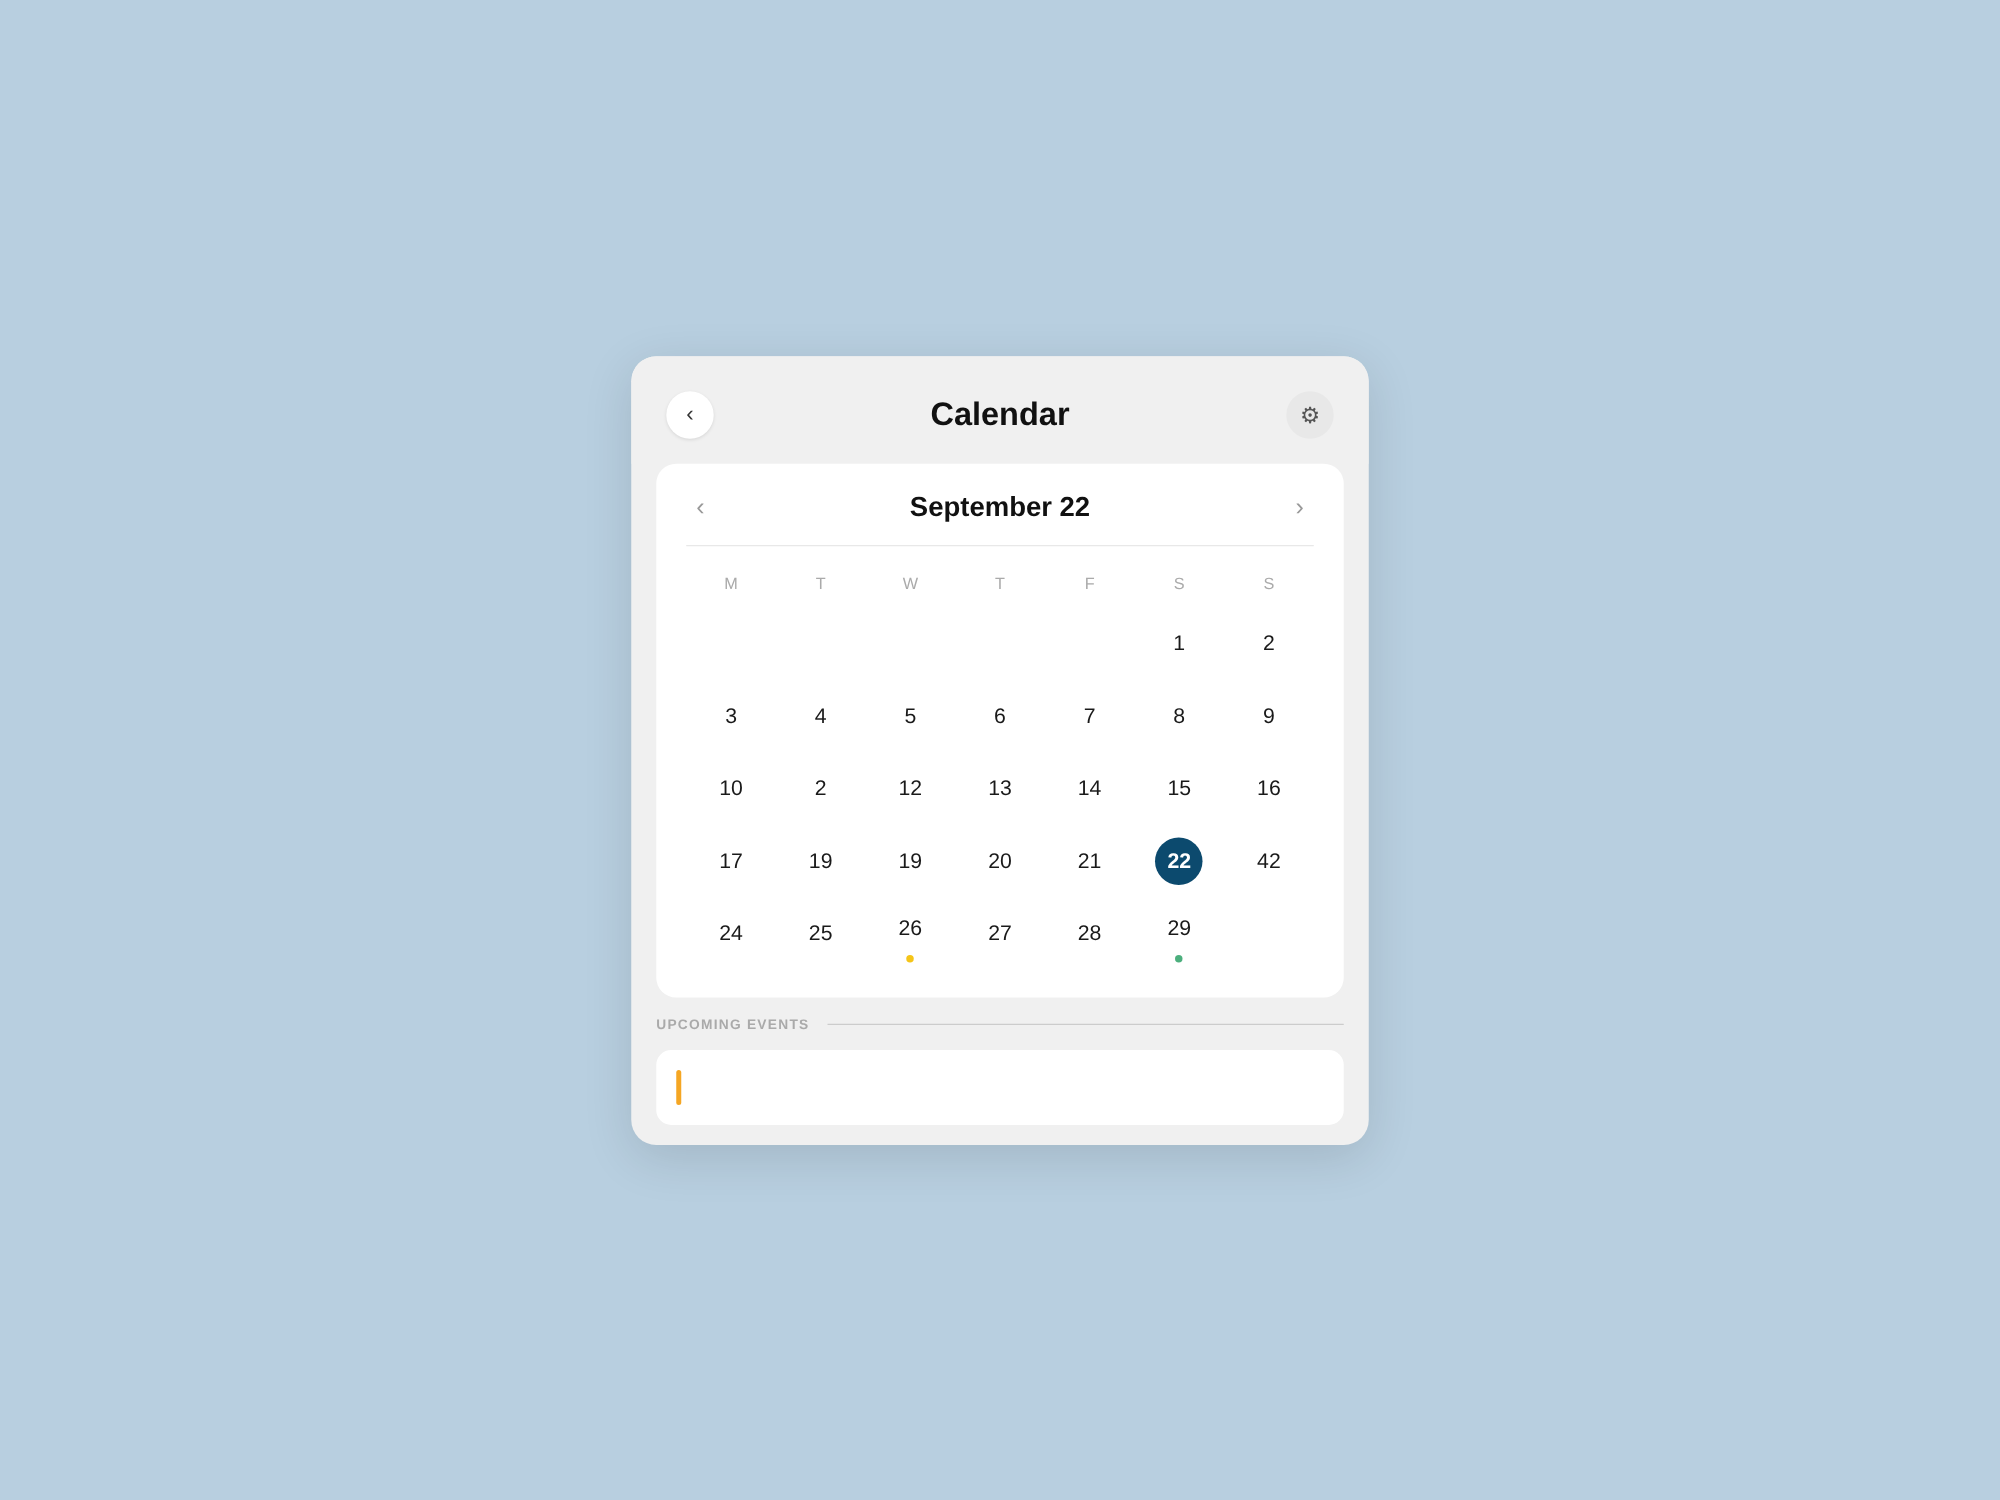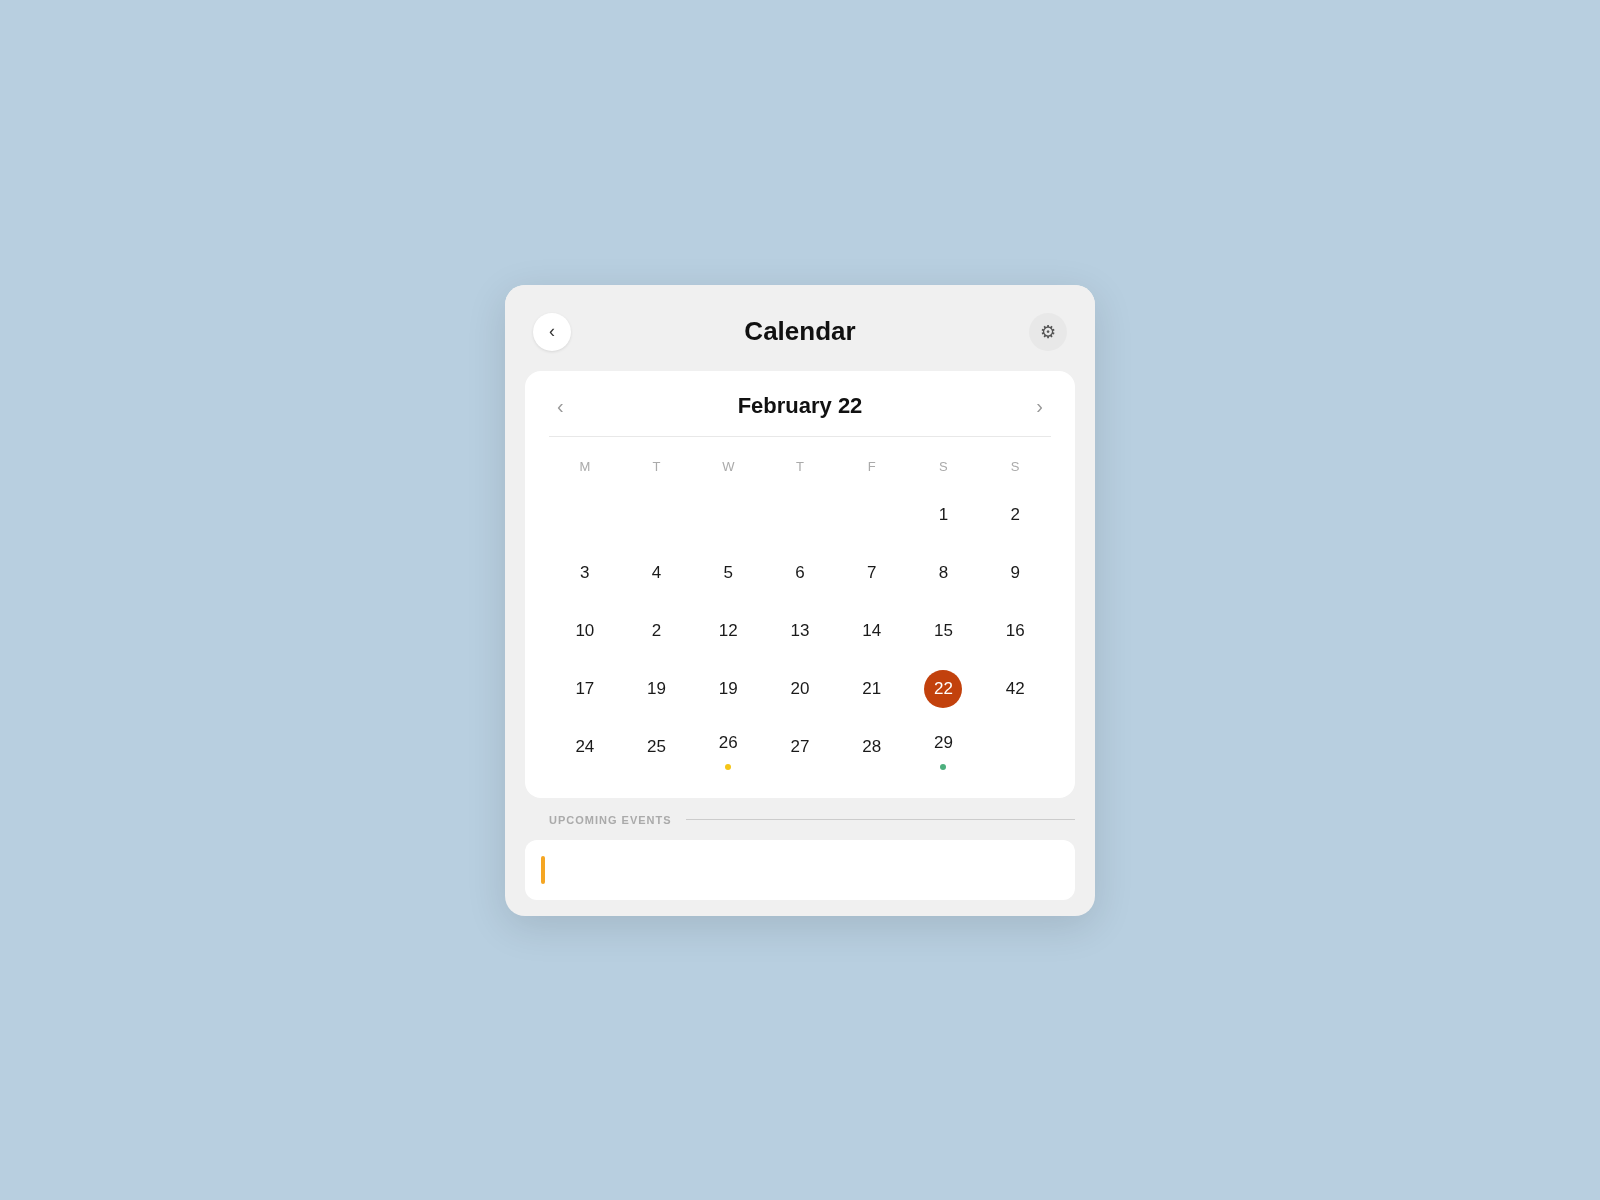--- a/index.html
+++ b/index.html
@@ -137,23 +137,23 @@
       align-items: center;
       justify-content: center;
       border-radius: 50%;
       font-size: 17px;
       color: #1a1a1a;
       font-weight: 400;
       cursor: pointer;
     }
 
     .day-number.selected {
-      background: #c2410c;
+      background: #0c4a6e;
       color: #fff;
-      font-weight: 400;
+      font-weight: 700;
     }
 
     .day-number.empty {
       cursor: default;
     }
 
     .event-dot {
       width: 6px;
       height: 6px;
       border-radius: 50%;
@@ -172,21 +172,20 @@
     .upcoming-section {
       margin: 0 20px 0;
       padding: 0 0 16px;
     }
 
     .upcoming-header {
       display: flex;
       align-items: center;
       gap: 14px;
       margin-bottom: 14px;
-      margin-left: 24px;
     }
 
     .upcoming-title {
       font-size: 11px;
       font-weight: 700;
       color: #aaa;
       letter-spacing: 1px;
       white-space: nowrap;
     }
 
@@ -227,21 +226,21 @@
       <span>⚙</span>
     </button>
   </div>
 
   <div class="calendar-card">
 
     <div class="month-nav">
       <button class="month-nav-btn">
         <span>‹</span>
       </button>
-      <span class="month-title">February 22</span>
+      <span class="month-title">September 22</span>
       <button class="month-nav-btn">
         <span>›</span>
       </button>
     </div>
 
     <div class="day-headers">
     <div class="day-header">M</div>
         <div class="day-header">T</div>
         <div class="day-header">W</div>
         <div class="day-header">T</div>

